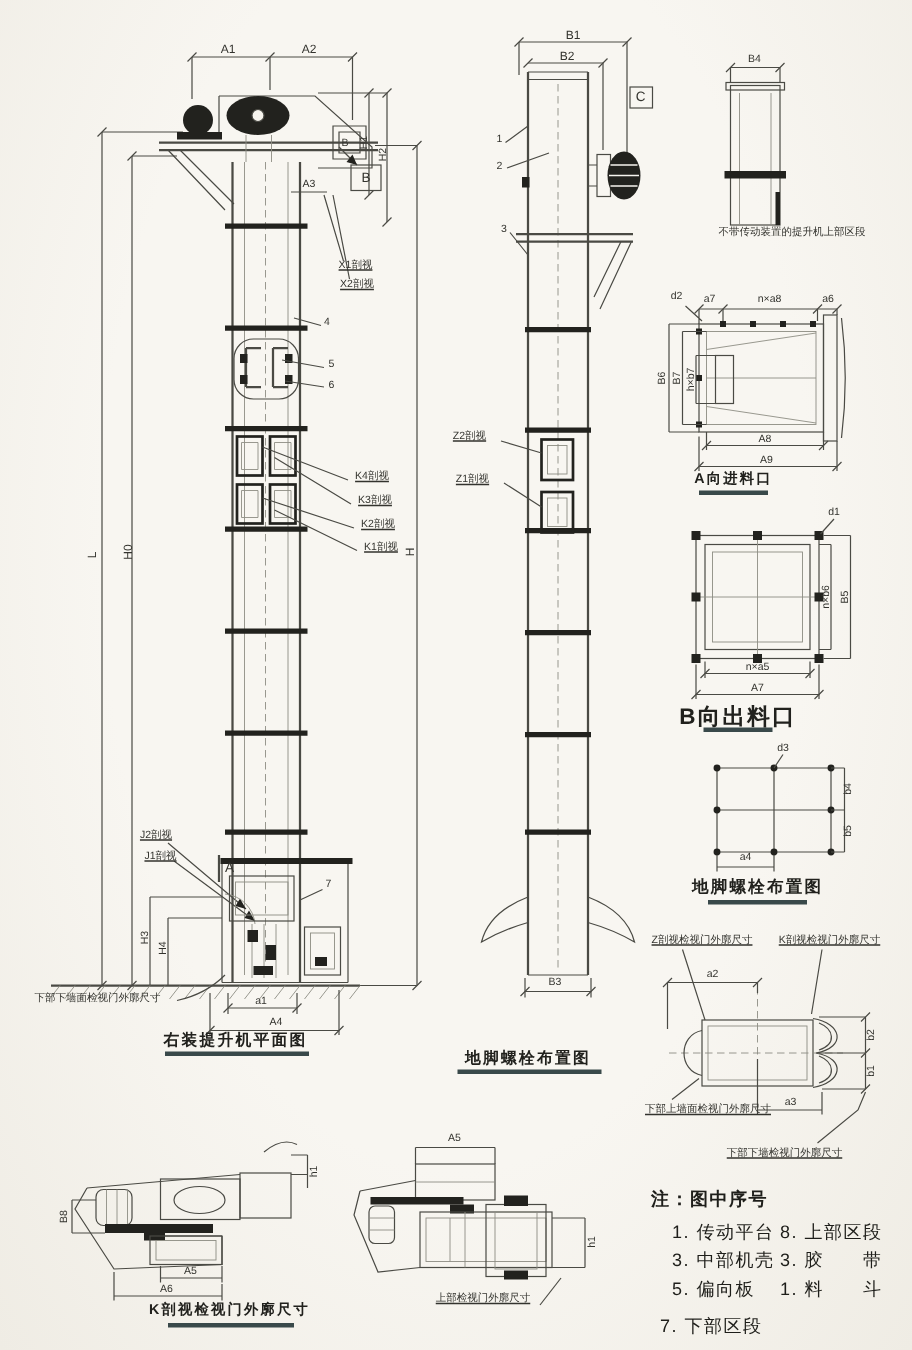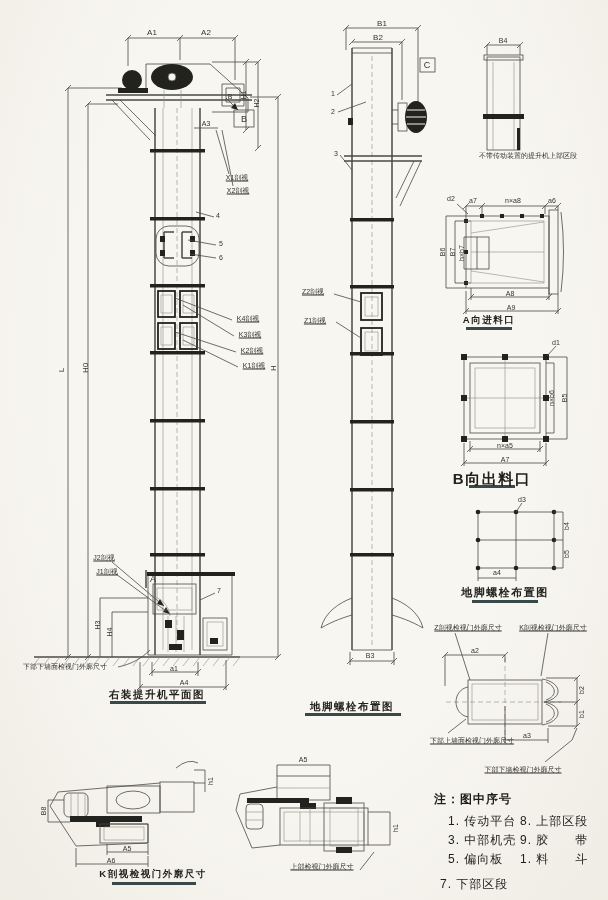--- a/index.html
+++ b/index.html
@@ -367,18 +367,18 @@
 <span class="lbl s7" style="left:303px;top:759px">A5</span>
 <span class="lbl rot s7" style="left:395px;top:828px">h1</span>
 <span class="lbl s7 u" style="left:322px;top:866px">上部检视门外廓尺寸</span>
 <span class="lbl cap" style="left:153px;top:874px;font-size:9.5px">K剖视检视门外廓尺寸</span>
 <div class="bar" style="left:112px;top:882px;width:84px"></div>
 
 <span class="txt txt-title" style="left:434px;top:791px">注：图中序号</span>
 <span class="txt" style="left:448px;top:813px">1. 传动平台</span>
 <span class="txt" style="left:520px;top:813px">8. 上部区段</span>
 <span class="txt" style="left:448px;top:832px">3. 中部机壳</span>
-<span class="txt" style="left:520px;top:832px">9. 胶　　带</span>
+<span class="txt" style="left:520px;top:832px">3. 胶　　带</span>
 <span class="txt" style="left:448px;top:851px">5. 偏向板</span>
 <span class="txt" style="left:520px;top:851px">1. 料　　斗</span>
 <span class="txt" style="left:440px;top:876px">7. 下部区段</span>
 
 </div>
 
 </body></html>

